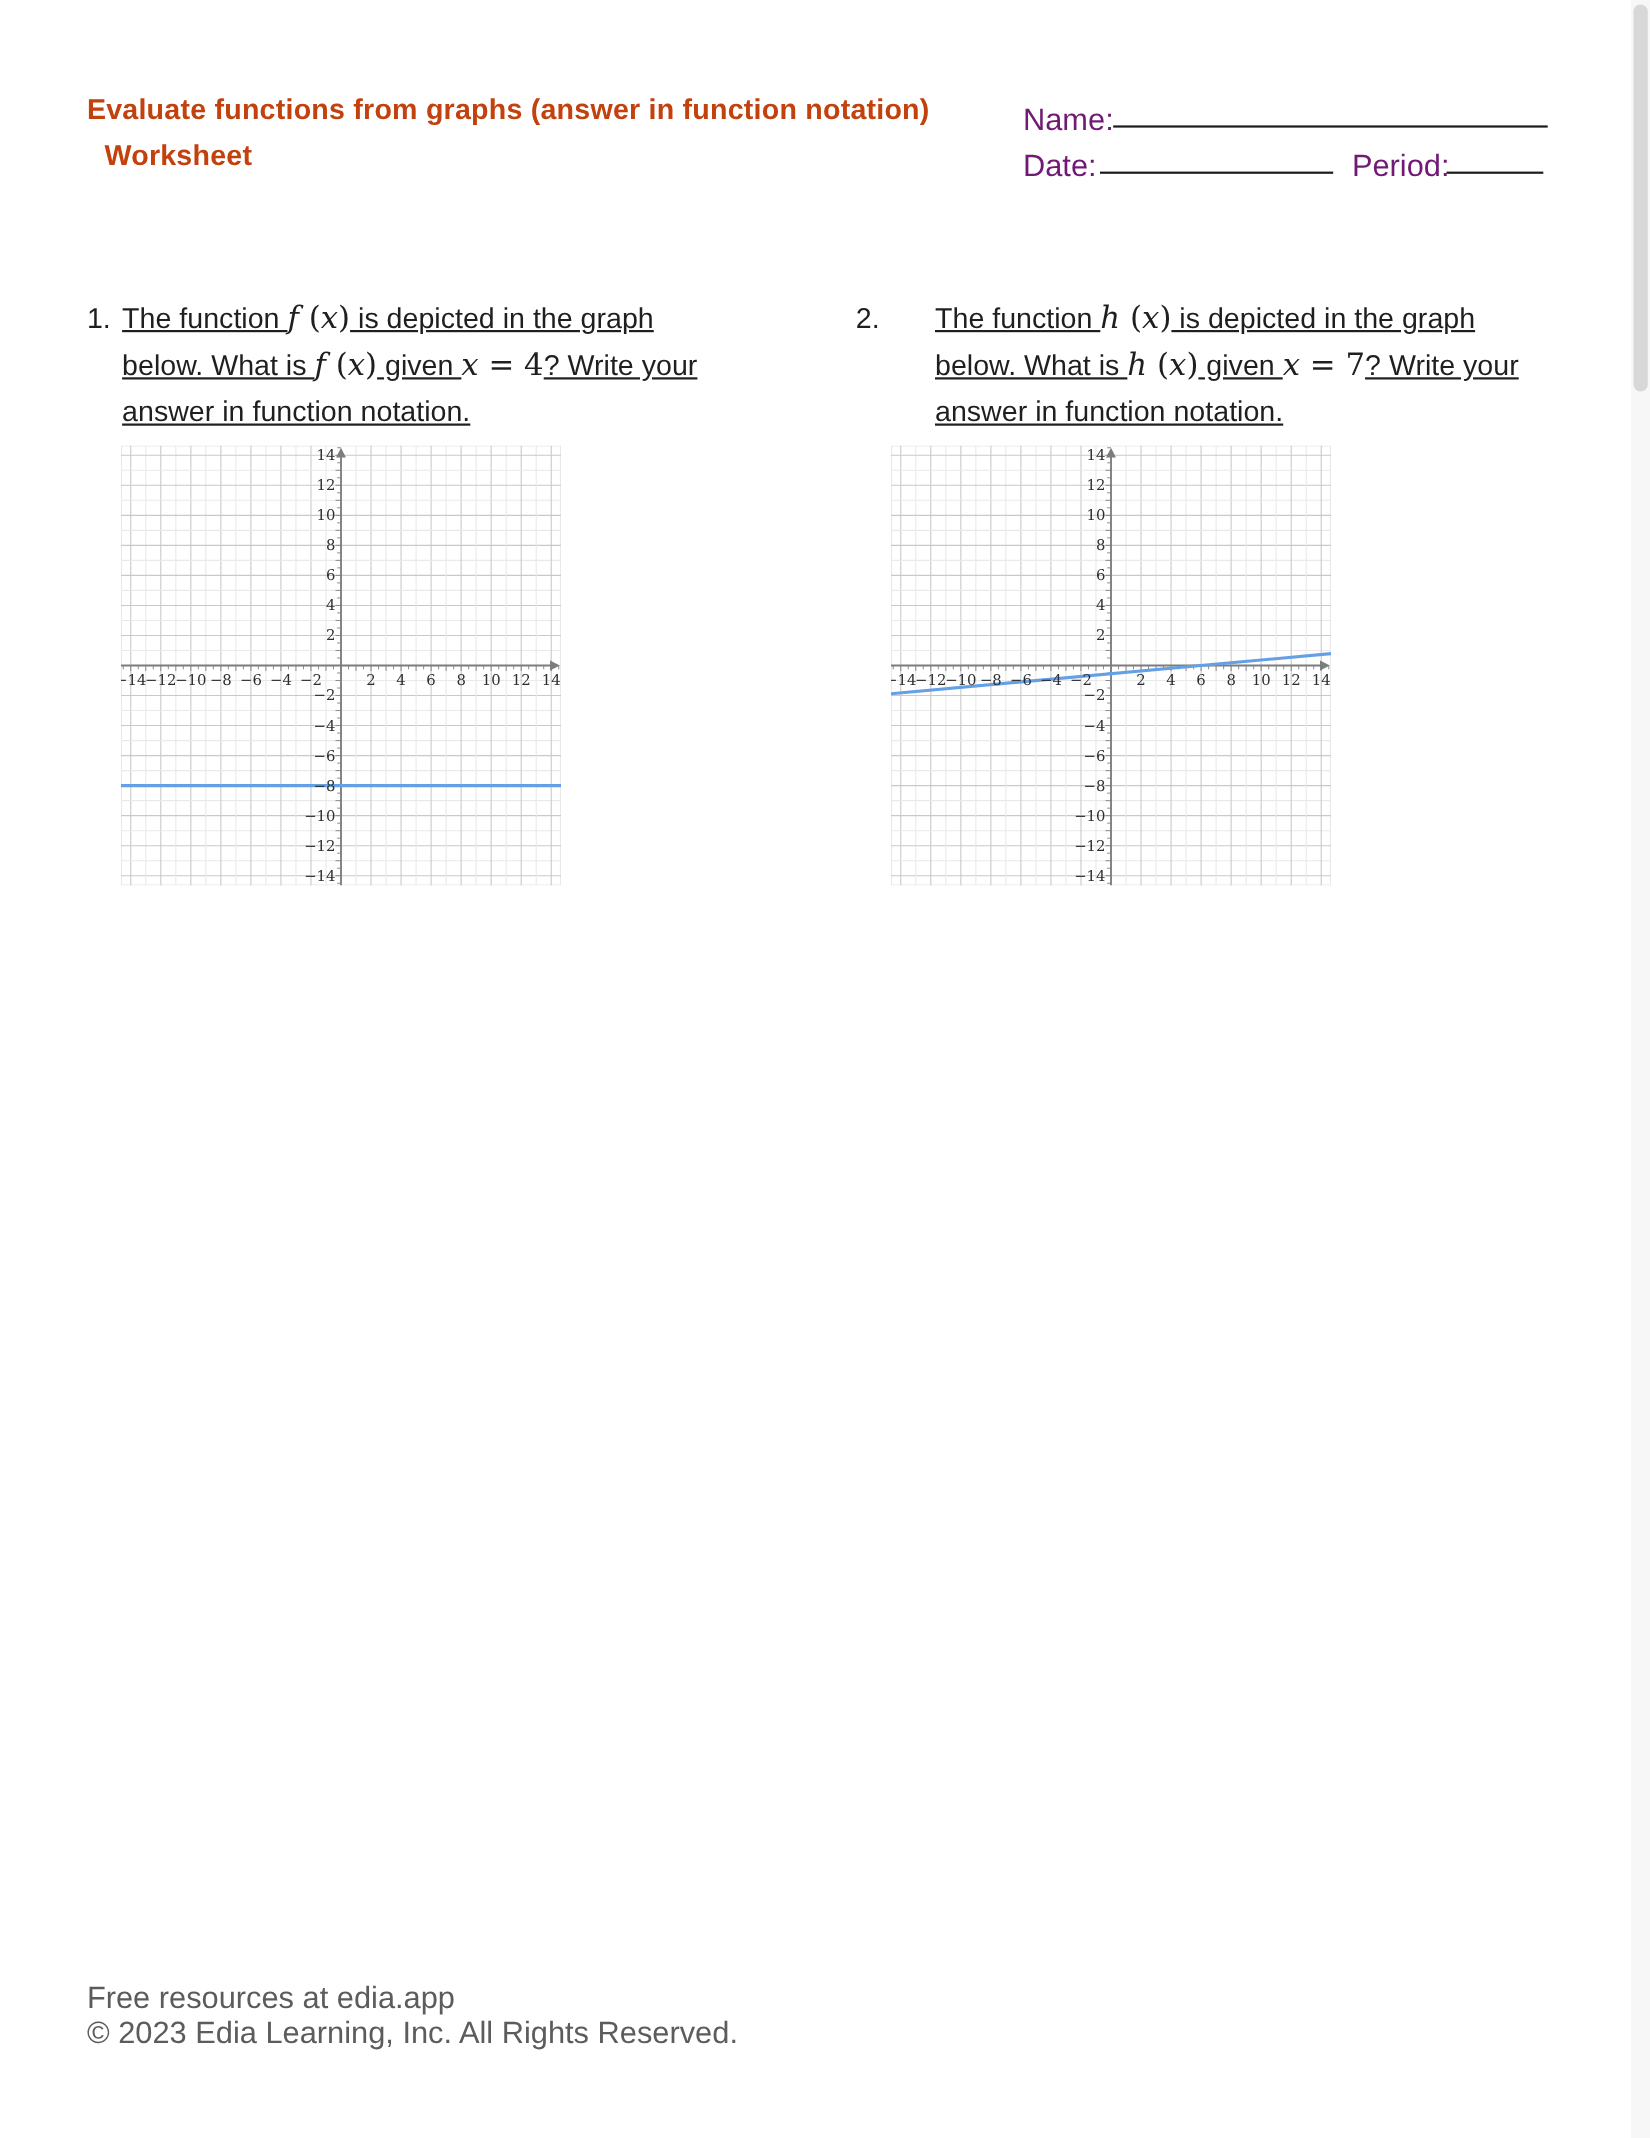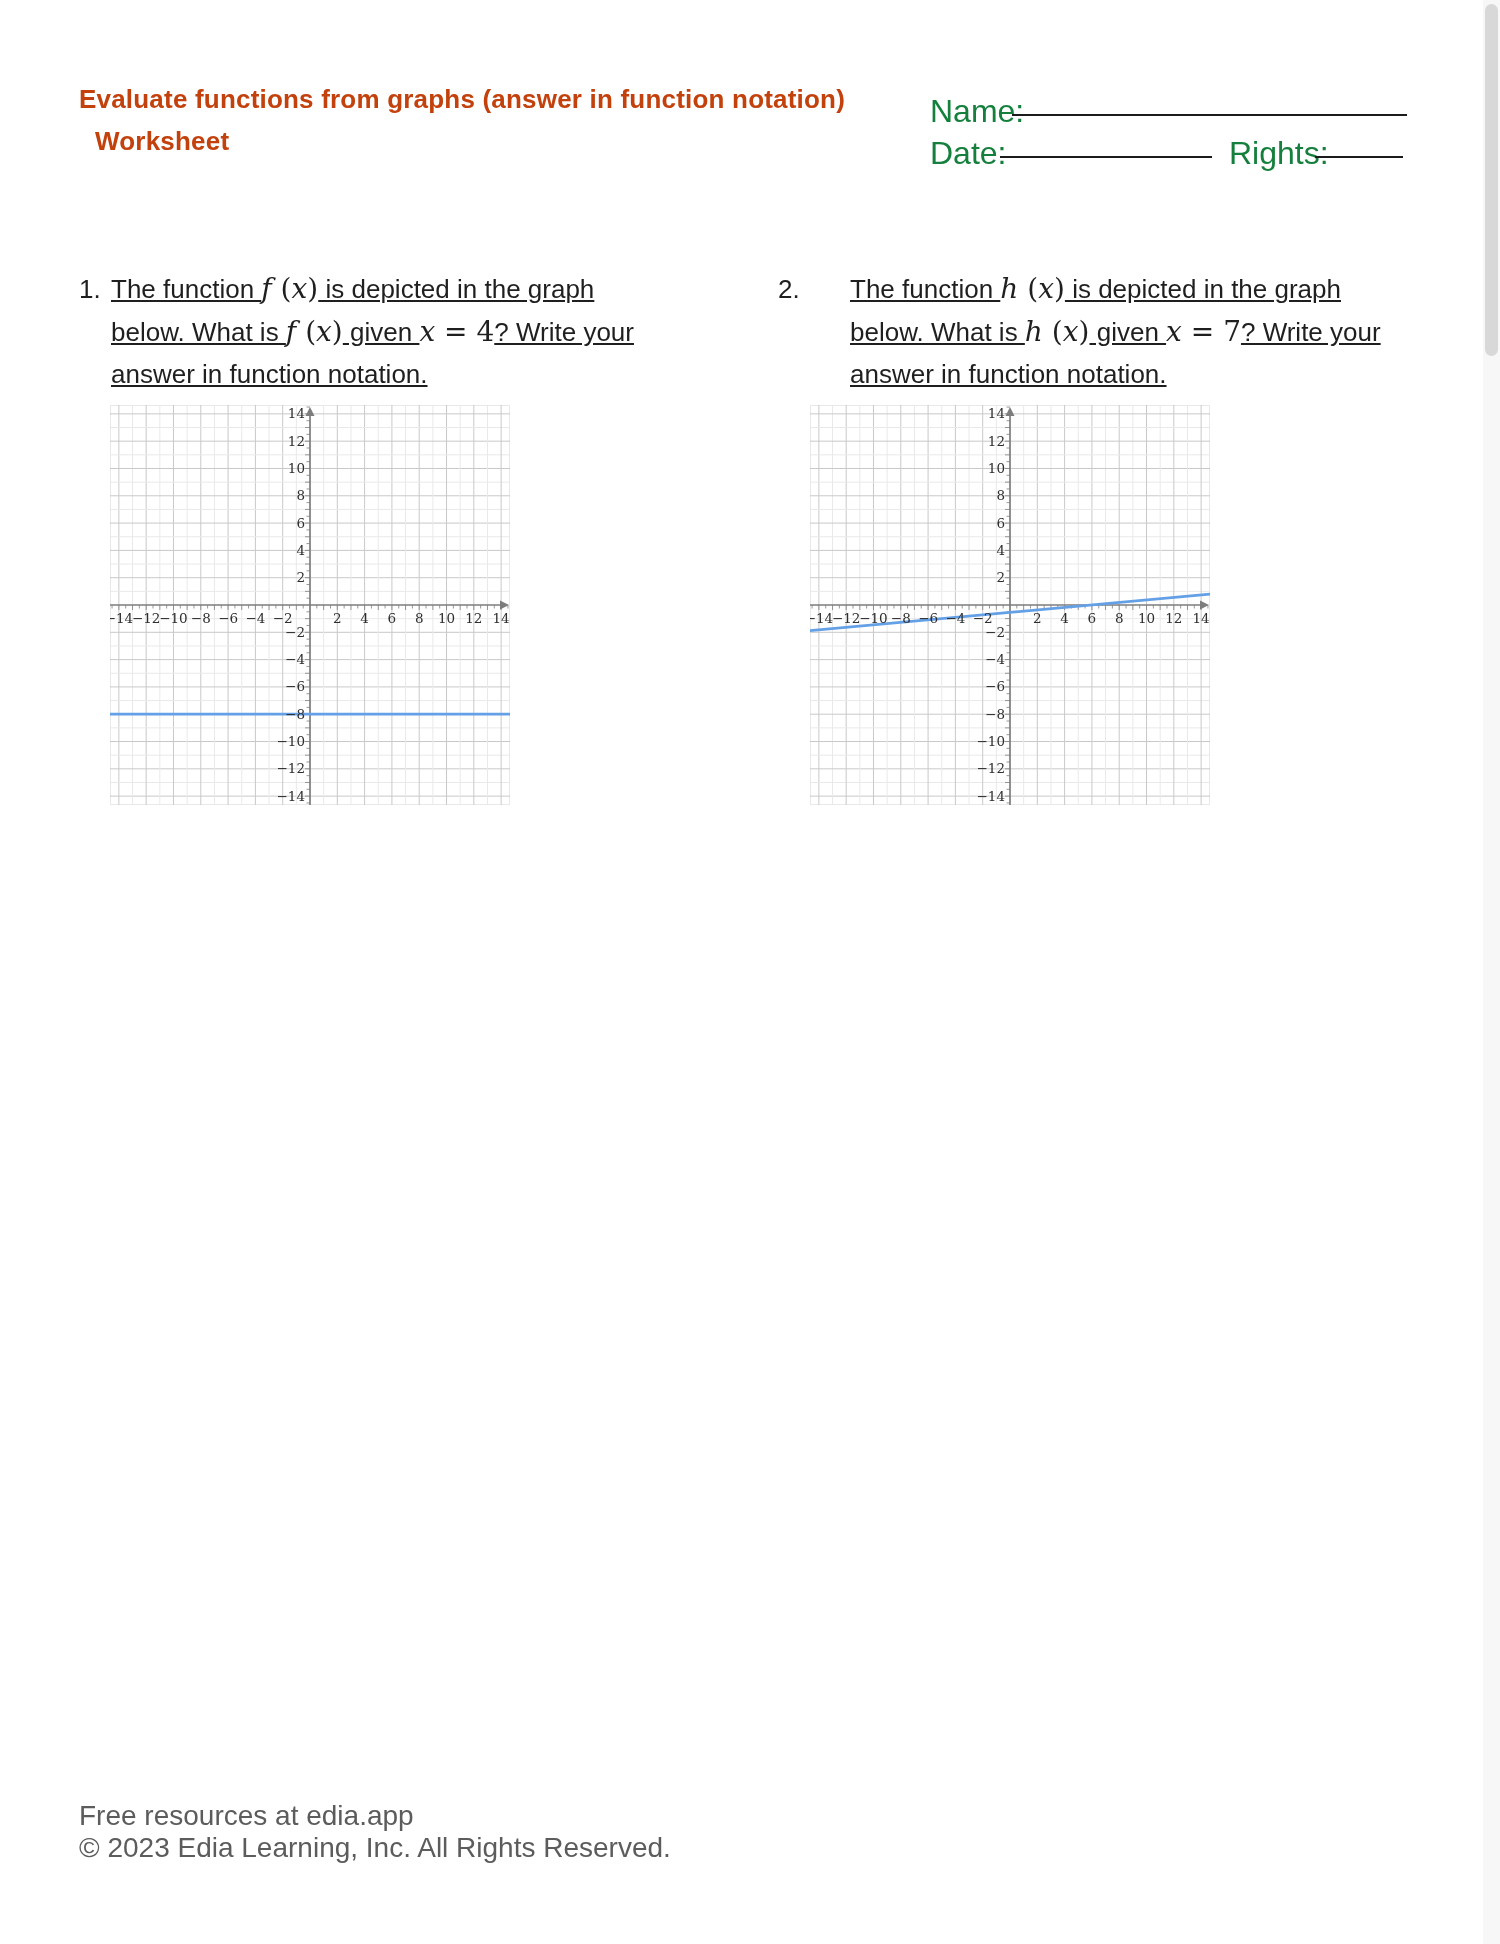--- a/index.html
+++ b/index.html
@@ -2,21 +2,21 @@
 <html><head>
 <meta charset="utf-8">
 <style>
   html,body{margin:0;padding:0;}
   body{
     width:1500px;height:1944px;position:relative;background:#ffffff;
     font-family:"Liberation Sans",sans-serif;color:#1f1f1f;overflow:hidden;
   }
   .abs{position:absolute;white-space:nowrap;}
   .title{font-weight:bold;font-size:26px;color:#c2410c;letter-spacing:0.2px;}
-  .fieldlabel{font-size:32px;color:#15803d;}
+  .fieldlabel{font-size:28px;color:#701a75;}
   .blank{position:absolute;border-bottom:2px solid #1b1b1b;height:0;}
   .prob-num{font-size:26px;color:#1f1f1f;}
   .prob-line{font-size:26px;color:#1f1f1f;height:42.5px;line-height:42.5px;white-space:nowrap;}
   .seg-p{font-family:"Liberation Sans",sans-serif;text-decoration:underline;}
   .seg-mi{font-family:"DejaVu Serif",serif;font-style:italic;font-size:28px;}
   .seg-mn{font-family:"DejaVu Serif",serif;font-size:28px;}
   .footer-line{font-size:28px;color:#5c5c5c;}
   svg text{font-family:"DejaVu Serif","Liberation Serif",serif;font-size:13.5px;}
   .sb-track{position:absolute;right:0;top:0;width:17px;height:1944px;background:#f7f7f7;}
   .sb-thumb{position:absolute;right:2px;top:4px;width:13px;height:352px;background:#d8d8d8;border-radius:7px;}
@@ -26,21 +26,21 @@
 
 <div class="abs title" style="left:79px;top:84px;">Evaluate functions from graphs (answer in function notation)</div>
 <div class="abs title" style="left:79px;top:126px;margin-left:16px;">Worksheet</div>
 
 <div class="abs fieldlabel" style="left:930px;top:93px;">Name:</div>
 <div class="blank" style="left:1012px;top:114px;width:395px;"></div>
 
 <div class="abs fieldlabel" style="left:930px;top:135px;">Date:</div>
 <div class="blank" style="left:1000px;top:156px;width:212px;"></div>
 
-<div class="abs fieldlabel" style="left:1229px;top:135px;">Rights:</div>
+<div class="abs fieldlabel" style="left:1229px;top:135px;">Period:</div>
 <div class="blank" style="left:1315px;top:156px;width:88px;"></div>
 
 <div class="abs prob-num prob-line" style="left:79px;top:268px;">1.</div>
 <div class="abs" style="left:111px;top:268px;">
   <div class="prob-line"><span class="seg-p">The function </span><span class="seg-mi">f</span><span class="seg-mn"> (</span><span class="seg-mi">x</span><span class="seg-mn">)</span><span class="seg-p"> is depicted in the graph</span></div>
   <div class="prob-line"><span class="seg-p">below. What is </span><span class="seg-mi">f</span><span class="seg-mn"> (</span><span class="seg-mi">x</span><span class="seg-mn">)</span><span class="seg-p"> given </span><span class="seg-mi">x</span><span class="seg-mn"> = 4</span><span class="seg-p">? Write your</span></div>
   <div class="prob-line"><span class="seg-p">answer in function notation.</span></div>
 </div>
 <svg class="abs" style="left:110px;top:405px;" width="400" height="400" viewBox="0 0 400 400">
     <rect x="0.5" y="0.5" width="399" height="399" fill="#ffffff" stroke="#e9e9e9" stroke-width="1"></rect>

